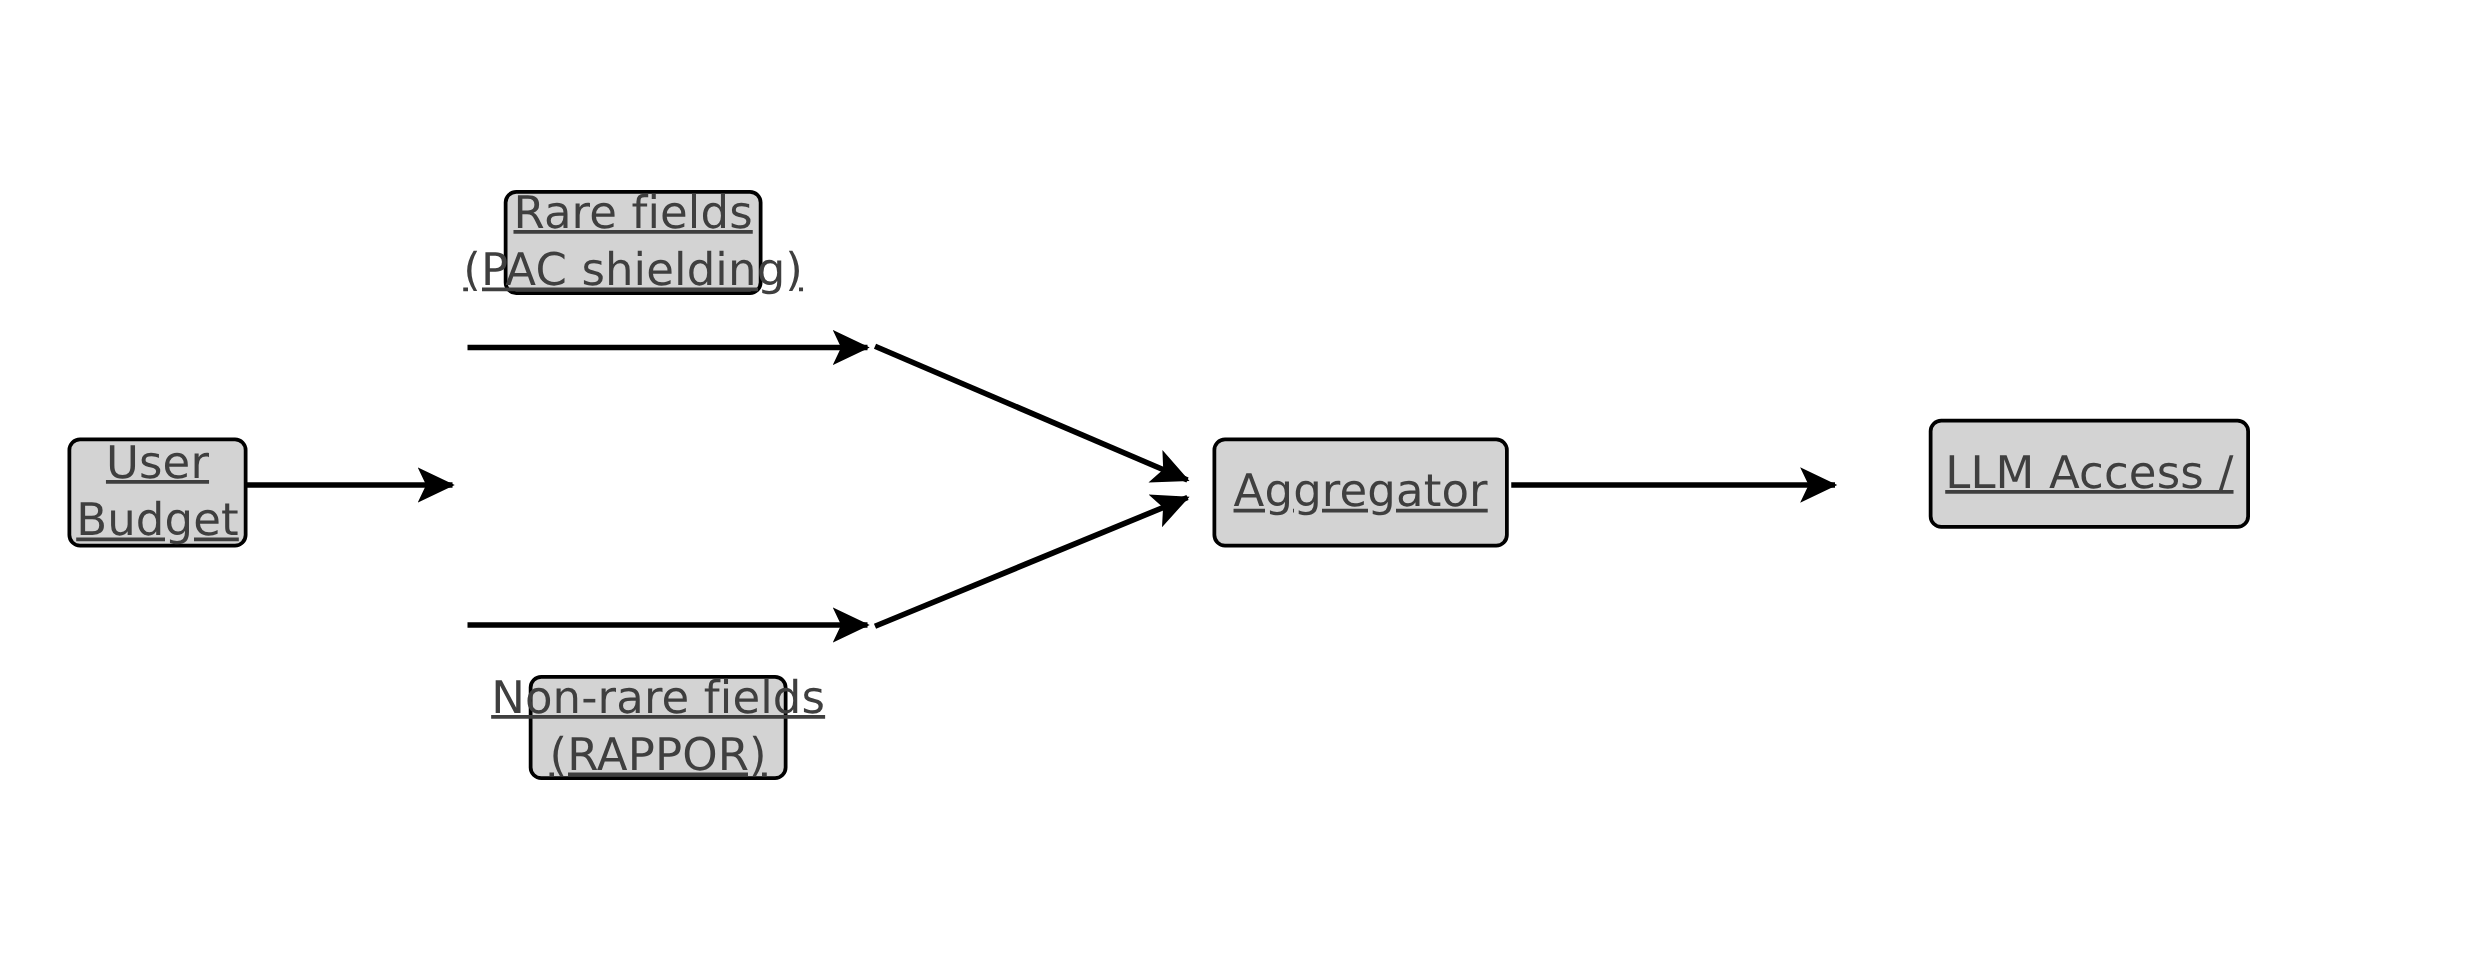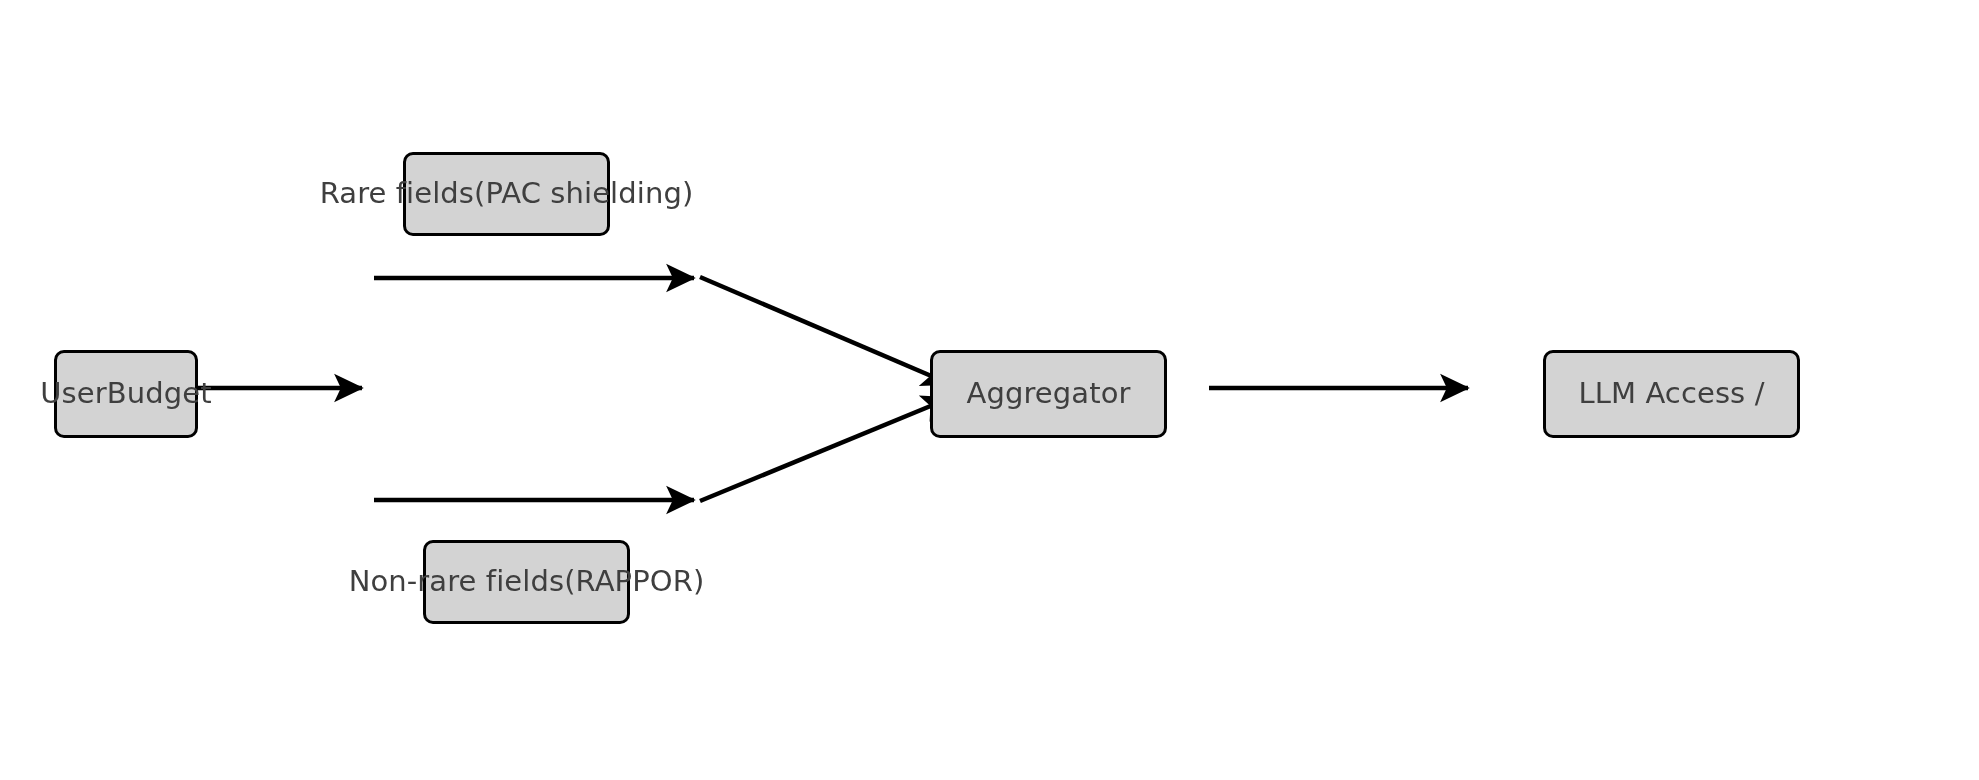--- a/index.html
+++ b/index.html
@@ -28,39 +28,40 @@
     height: 780px;
     pointer-events: none;
   }
   .node {
     position: absolute;
     box-sizing: border-box;
     background: #d3d3d3;
     border: 3px solid #000000;
     border-radius: 10px;
     display: flex;
-    flex-direction: row;
+    flex-direction: column;
     align-items: center;
     justify-content: center;
     color: #3f3f3f;
-    font-size: 29px;
+    font-size: 36px;
     line-height: 1.28;
     letter-spacing: 0.1px;
     white-space: nowrap;
     text-align: center;
+    text-decoration: underline;
   }
   .node .line {
     display: block;
   }
   
   #node-user-queries   { left: 54px;   top: 350px; width: 144px; height: 88px; }
   #node-rare-fields    { left: 403px;  top: 152px; width: 207px; height: 84px; }
   #node-nonrare-fields { left: 403px;  top: 540px; width: 207px; height: 84px; margin-left: 20px; }
-  #node-aggregator     { left: 930px;  top: 350px; width: 237px; height: 88px; }
-  #node-llm-access     { left: 1543px; top: 350px; width: 257px; height: 88px; gap: 44px; }
+  #node-aggregator     { left: 970px;  top: 350px; width: 237px; height: 88px; }
+  #node-llm-access     { left: 1543px; top: 335px; width: 257px; height: 88px; gap: 44px; }
 </style>
 </head>
 <body>
 
 <div id="canvas">
 
   <svg id="edge-layer" viewBox="0 0 1979 780" width="1979" height="780" xmlns="http://www.w3.org/2000/svg">
     <defs>
       <marker id="arrowhead" markerWidth="7" markerHeight="7" refX="6.2" refY="3.5" orient="auto" markerUnits="strokeWidth">
         <path d="M0,0.35 L6.6,3.5 L0,6.65 L1.5,3.5 Z" fill="#000000"></path>

